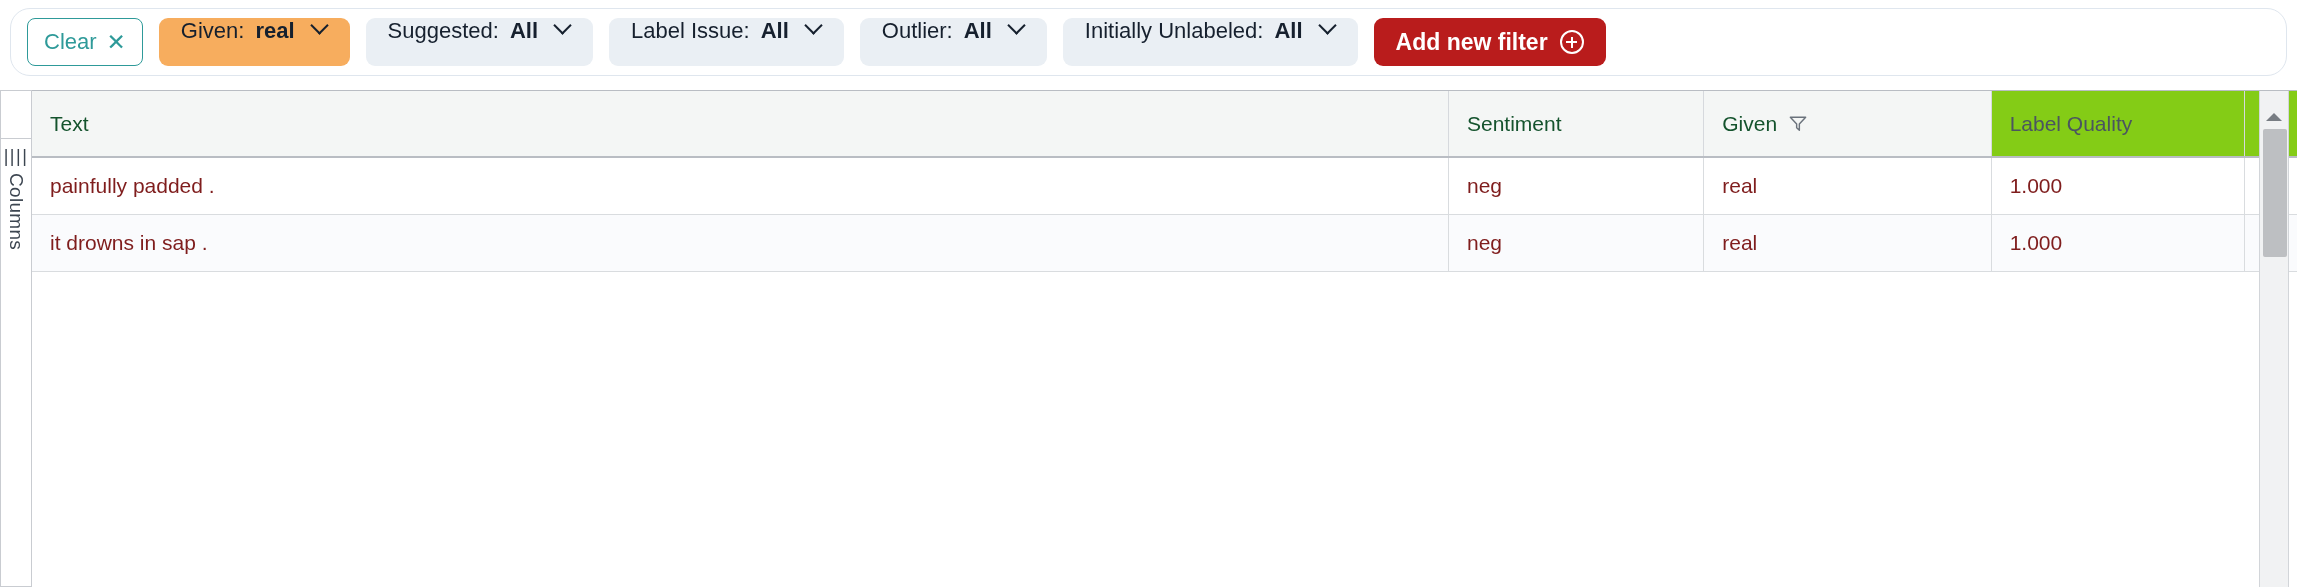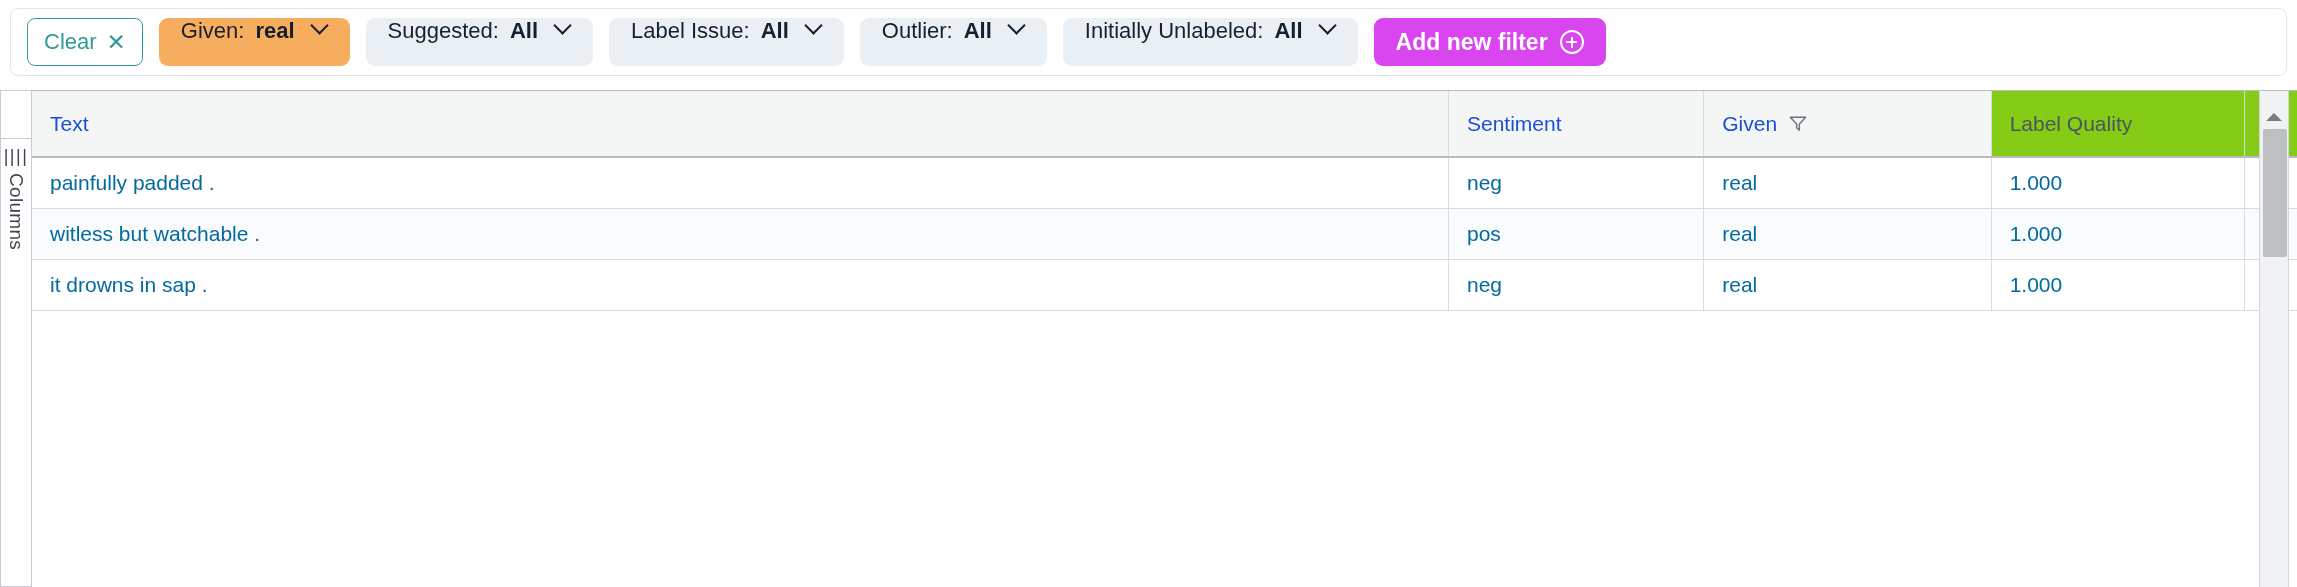--- a/index.html
+++ b/index.html
@@ -12,21 +12,21 @@
   }
 
   #app { position: relative; width: 2297px; height: 587px; background:#fff; }
 
   
   .filter-bar {
     position: absolute;
     left: 10px; top: 8px;
     width: 2277px; height: 68px;
     border: 1px solid #dfe6ee;
-    border-radius: 8px;
+    border-radius: 20px;
     background: #ffffff;
     display: flex;
     align-items: center;
     padding: 0 16px;
     gap: 16px;
   }
 
   .clear-btn {
     height: 48px;
     min-width: 92px;
@@ -75,21 +75,21 @@
     width: 11px; height: 11px;
     border-right: 2.4px solid #16202e;
     border-bottom: 2.4px solid #16202e;
     transform: rotate(45deg);
   }
 
   .add-filter-btn {
     height: 48px;
     padding: 16px 22px;
     border-radius: 9px;
-    background: #d946ef;
+    background: #b91c1c;
     color: #ffffff;
     font-size: 23px;
     font-weight: 700;
     display: flex;
     align-items: center;
     gap: 12px;
     cursor: pointer;
     border: none;
     white-space: nowrap;
   }
@@ -171,39 +171,39 @@
   }
   table.grid {
     width: 100%;
     border-collapse: collapse;
     table-layout: fixed;
     font-size: 21px;
   }
   table.grid th {
     height: 66px;
     background: #f4f6f5;
-    color: #1d4ed8;
+    color: #14532d;
     font-weight: 400;
     text-align: left;
     padding: 0 18px;
     border-bottom: 2px solid #b9bdc3;
     border-right: 1px solid #d6d9dd;
     font-size: 21px;
     vertical-align: middle;
   }
   table.grid th.highlight {
     background: #84cc16;
     color: #4b5560;
   }
   table.grid th:last-child { border-right: none; }
 
   table.grid td {
     height: 51px;
-    padding: 0 18px;
-    color: #0369a1;
+    padding: 16px 18px;
+    color: #7f1d1d;
     font-size: 21px;
     border-bottom: 1px solid #d9dcdf;
     border-right: 1px solid #d9dcdf;
     vertical-align: middle;
     white-space: nowrap;
     overflow: hidden;
     text-overflow: ellipsis;
   }
   table.grid td:last-child { border-right: none; }
   table.grid tbody tr:nth-child(even) td { background: #fafbfd; }
@@ -343,27 +343,20 @@
         </thead>
         <tbody>
           <tr>
             <td>painfully padded .</td>
             <td>neg</td>
             <td>real</td>
             <td>1.000</td>
             <td></td>
           </tr>
           <tr>
-            <td>witless but watchable .</td>
-            <td>pos</td>
-            <td>real</td>
-            <td>1.000</td>
-            <td></td>
-          </tr>
-          <tr>
             <td>it drowns in sap .</td>
             <td>neg</td>
             <td>real</td>
             <td>1.000</td>
             <td></td>
           </tr>
         </tbody>
       </table>
 
       <div class="vscroll">

